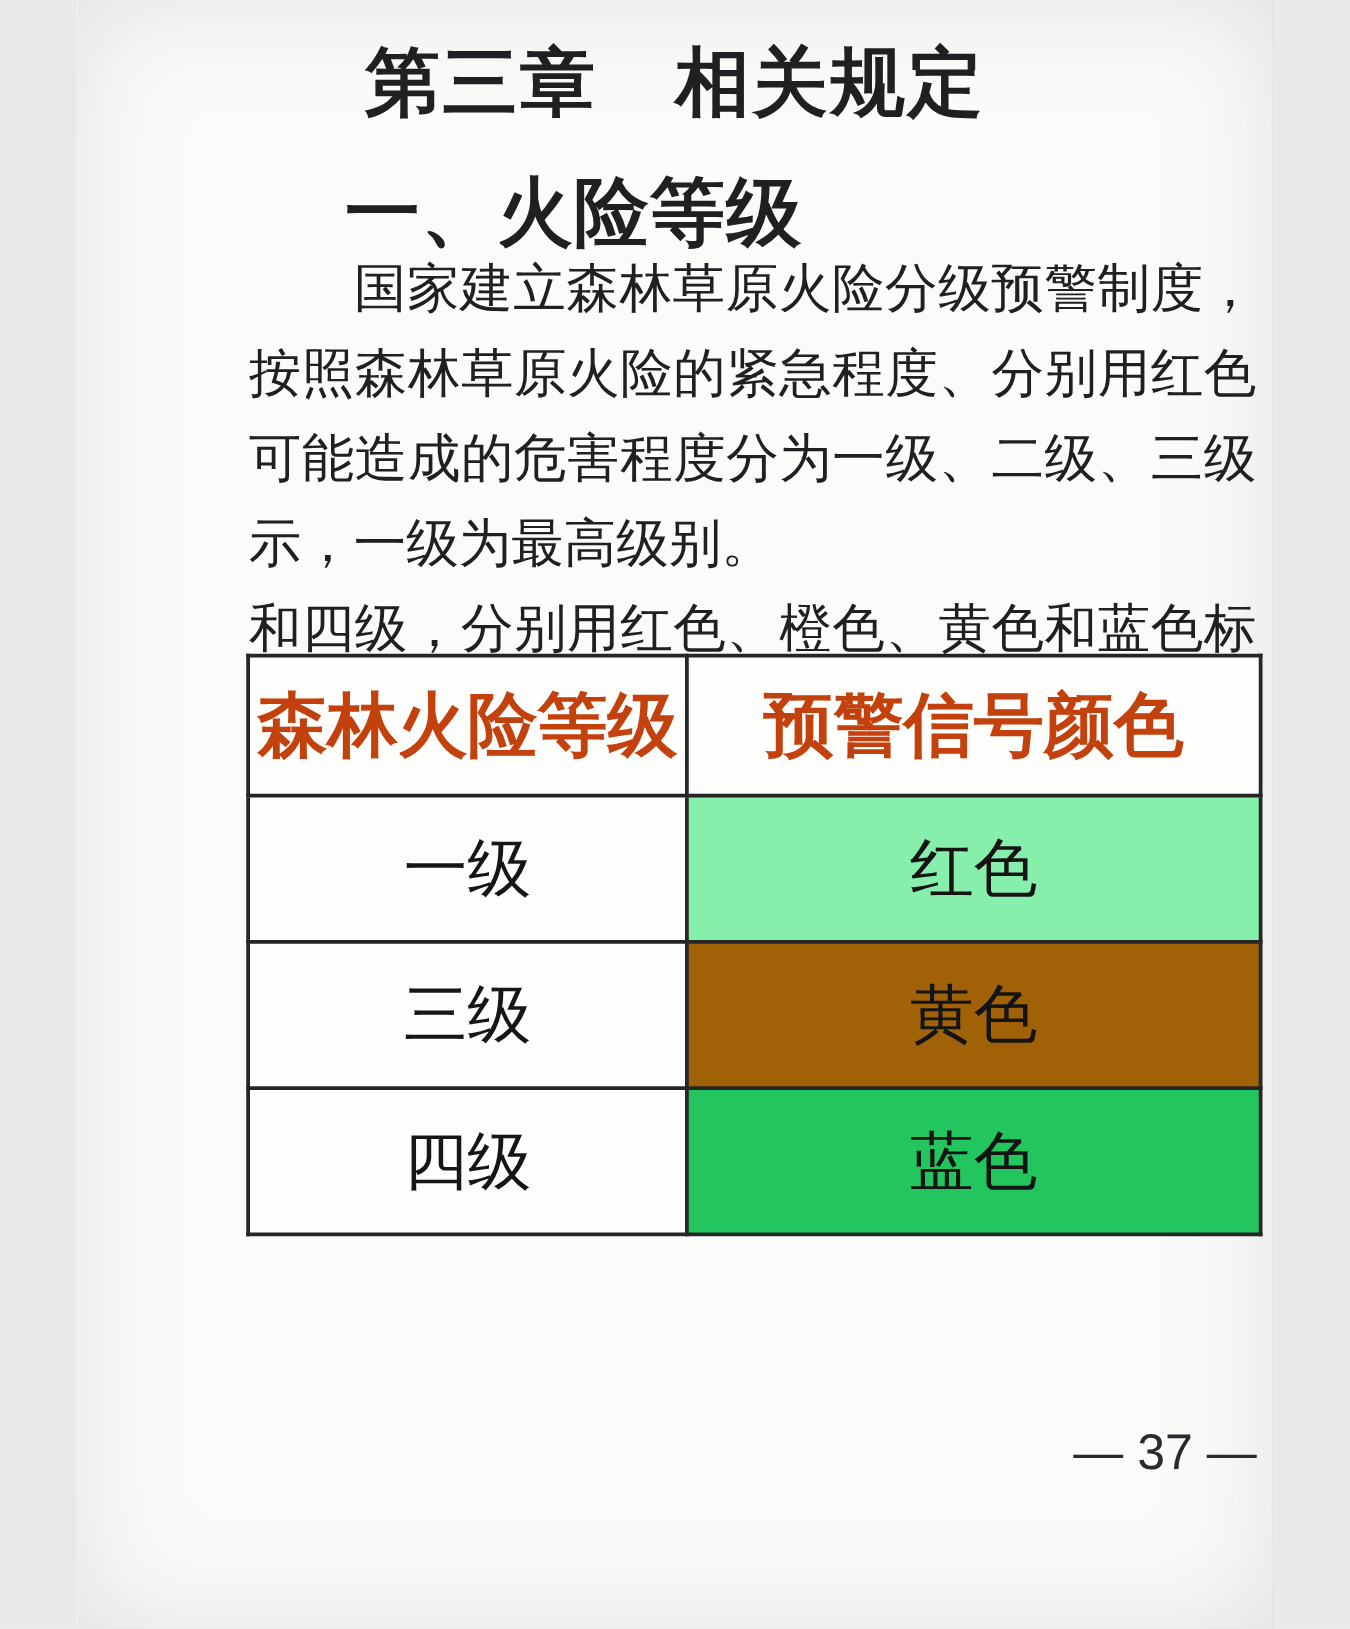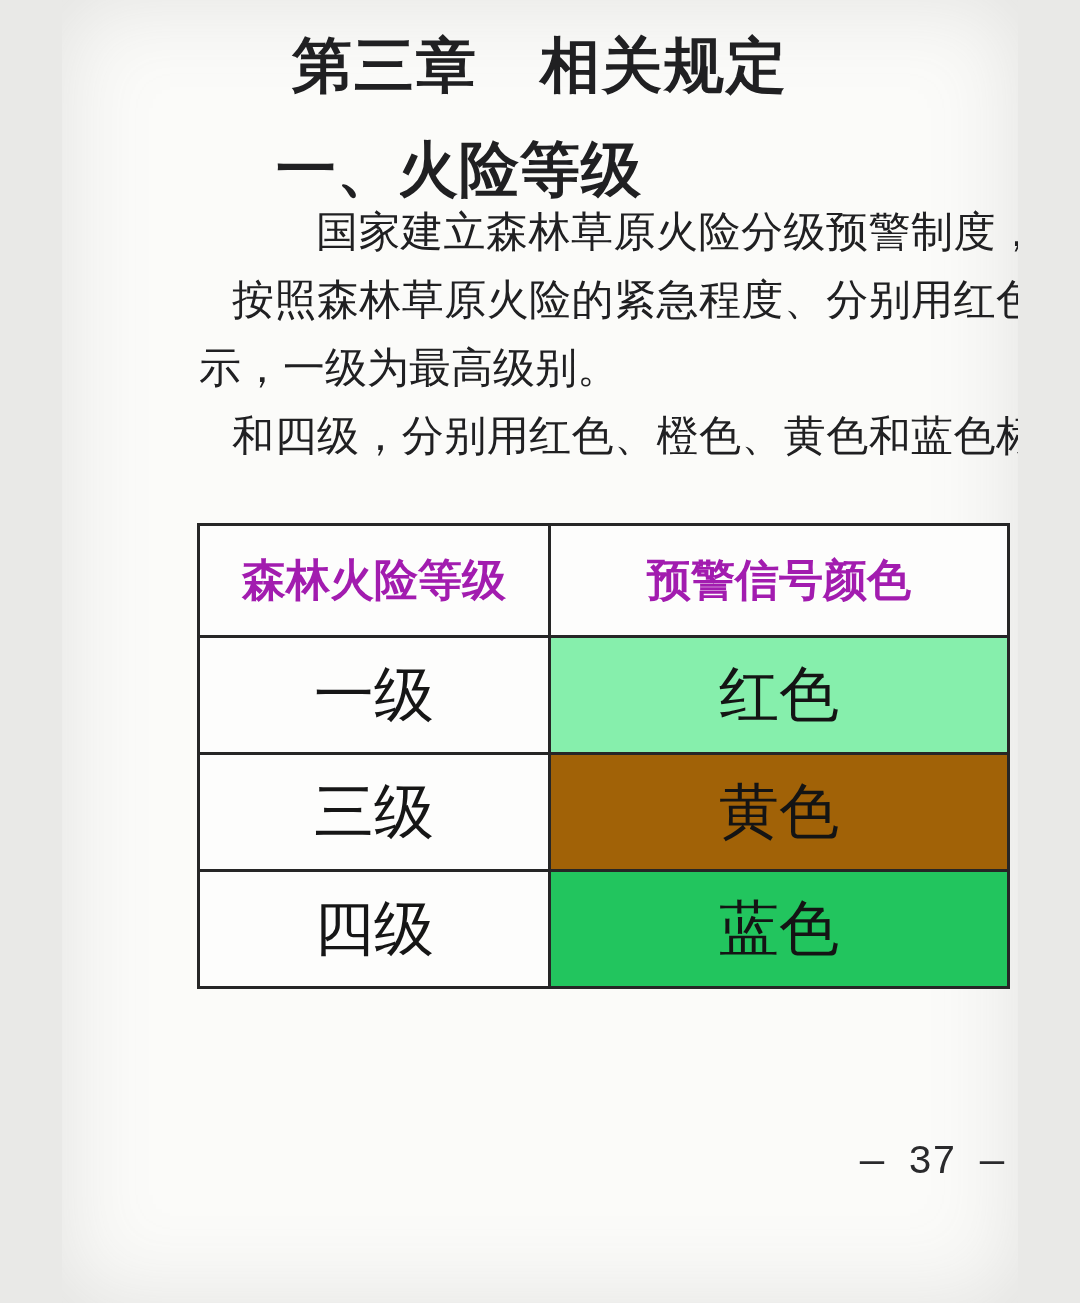--- a/index.html
+++ b/index.html
@@ -48,21 +48,20 @@
   }
   .para-line {
     width: 100%;
     height: 68px;
     white-space: nowrap;
   }
   .para-line.justified {
     text-align: justify;
     text-align-last: justify;
     white-space: normal;
-    margin-left: 33px;
   }
   .para-line.indented {
     text-indent: 84px;
   }
   .fire-table-wrap {
     position: absolute;
     top: 523px;
     left: 135px;
   }
   table.fire-table {
@@ -74,60 +73,61 @@
   .fire-table col.col-level  { width: 351px; }
   .fire-table col.col-color  { width: 459px; }
   .fire-table th, .fire-table td {
     border: 3px solid #262626;
     text-align: center;
     vertical-align: middle;
     padding: 0;
   }
   .fire-table th {
     height: 109px;
-    font-size: 44px;
+    font-size: 56px;
     font-weight: 700;
     background: #fdfdfc;
-    color: #a21caf;
+    color: #c2410c;
   }
   .fire-table td {
     height: 114px;
-    font-size: 60px;
+    font-size: 51px;
     color: #161616;
   }
   .fire-table td.level-cell {
     background: #fdfdfc;
   }
   .fire-table td.color-cell {
     font-weight: 500;
     color: #141414;
   }
   .page-number {
     position: absolute;
     top: 1140px;
     left: 790px;
     width: 160px;
     text-align: center;
     font-size: 40px;
     color: #2a2a2c;
-    font-family: Liberation Mono, monospace;
+    font-family: Liberation Sans, sans-serif;
   }
 </style>
 </head>
 <body>
 
 <div class="page">
 
   <div class="chapter-title">第三章　相关规定</div>
 
   <div class="section-heading">一、火险等级</div>
 
   <div class="body-paragraph">
     <div class="para-line justified indented">国家建立森林草原火险分级预警制度，</div>
     <div class="para-line justified">按照森林草原火险的紧急程度、分别用红色</div>
+    <div class="para-line justified">可能造成的危害程度分为一级、二级、三级</div>
     <div class="para-line">示，一级为最高级别。</div>
     <div class="para-line justified">和四级，分别用红色、橙色、黄色和蓝色标</div>
   </div>
 
   <div class="fire-table-wrap">
     <table class="fire-table">
       <colgroup>
         <col class="col-level">
         <col class="col-color">
       </colgroup>

